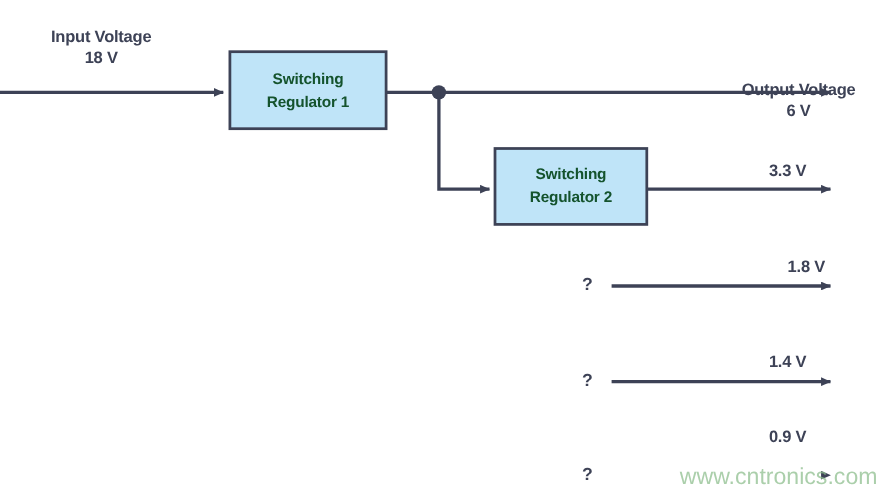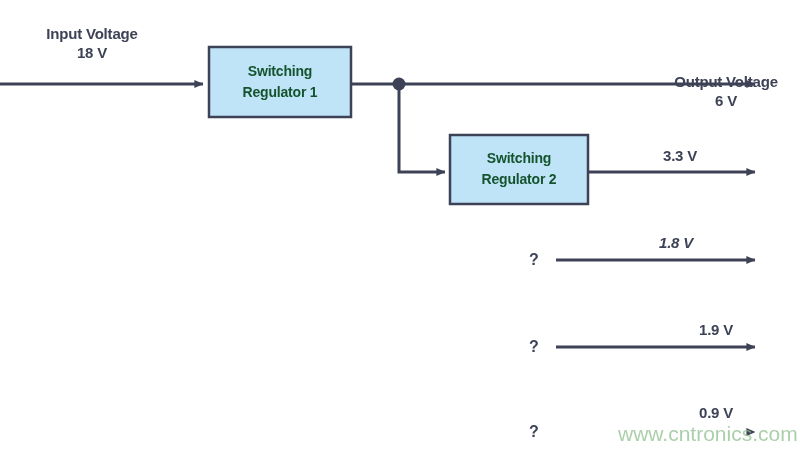--- a/index.html
+++ b/index.html
@@ -110,27 +110,27 @@
   <div class="lbl center" style="left:92px; top:24px;"><span>Input Voltage</span><br><span>18 V</span></div>
 
   <div class="blk-text" style="left:280px; top:82px;">Switching
 Regulator 1</div>
 
   <div class="blk-text" style="left:519px; top:169px;">Switching
 Regulator 2</div>
 
   <div class="lbl center" style="left:726px; top:24px;margin-top:48px;"><span>Output Voltage</span><br><span>6 V</span></div>
 
-  <div class="lbl center" style="left:680px; top:146px;">3.3 V</div>
+  <div class="lbl center" style="left:716px; top:146px;">3.3 V</div>
 
-  <div class="lbl center" style="left:676px; top:233px;font-style:italic;">1.8 V</div>
+  <div class="lbl center" style="left:733px; top:233px;">1.8 V</div>
 
-  <div class="lbl center" style="left:716px; top:320px;">1.9 V</div>
+  <div class="lbl center" style="left:716px; top:320px;">1.4 V</div>
 
-  <div class="lbl center" style="left:716px; top:403px;">0.9 V</div>
+  <div class="lbl center" style="left:716px; top:388px;">0.9 V</div>
 
   <div class="qmark" style="left:534px; top:260px;">?</div>
 
   <div class="qmark" style="left:534px; top:347px;">?</div>
 
   <div class="qmark" style="left:534px; top:432px;">?</div>
 
   <div class="watermark" style="left:618px; top:434px;">www.cntronics.com</div>
 
 </div>

